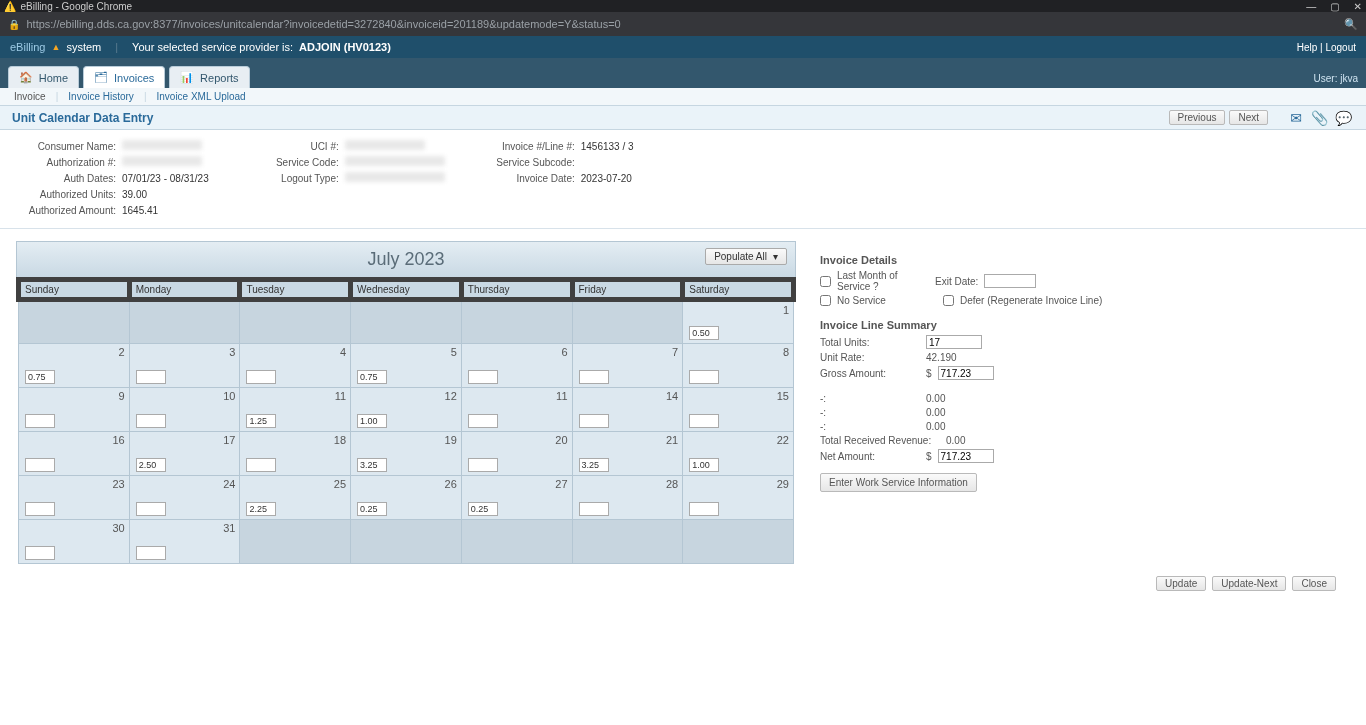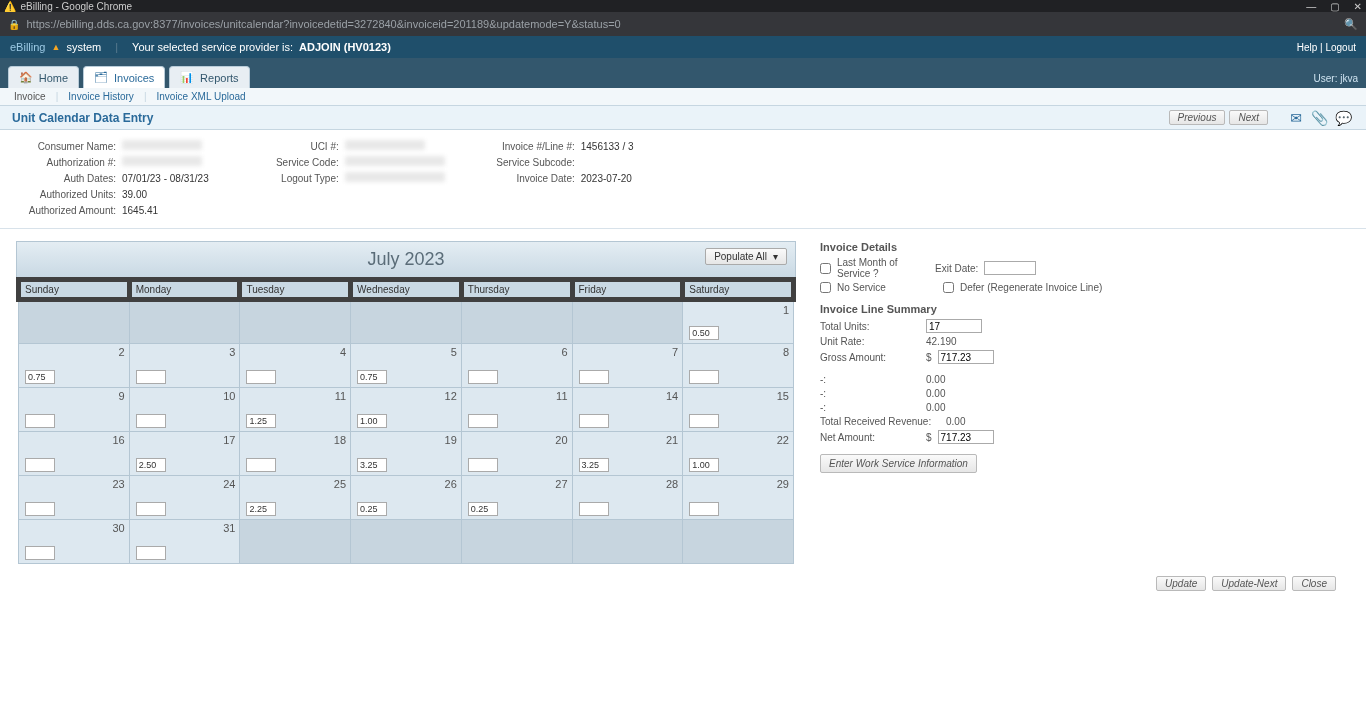--- a/index.html
+++ b/index.html
@@ -34,21 +34,21 @@
 
 .subtabs{background:#f2f7fa;border-bottom:1px solid #c6d6e1;height:18px;display:flex;align-items:center;padding:0 14px;gap:10px;font-size:10px;}
 .subtabs a{color:#2a6a9a;text-decoration:none;}
 .subtabs .cur{color:#555;}
 .subtabs .div{color:#c6d6e1;}
 
 
 .pgtitle{background:#eaf3f9;border-bottom:1px solid #c6d6e1;height:24px;display:flex;align-items:center;justify-content:space-between;padding:0 12px;}
 .pgtitle .t{color:#2a6a9a;font-weight:bold;font-size:12px;}
 .pgtitle .r{display:flex;align-items:center;gap:4px;}
-.smbtn{background:linear-gradient(#fafafa,#e6e6e6);border:1px solid #b9b9b9;border-radius:2px;padding:1px 8px;font-size:10px;color:#555;cursor:pointer;font-style:italic;}
+.smbtn{background:linear-gradient(#fafafa,#e6e6e6);border:1px solid #b9b9b9;border-radius:2px;padding:1px 8px;font-size:10px;color:#555;cursor:pointer;}
 .iconbtn{width:20px;height:16px;display:inline-flex;align-items:center;justify-content:center;color:#2a6a9a;cursor:pointer;font-size:14px;}
 
 
 .infoarea{padding:10px 16px;border-bottom:1px solid #d8e2ea;}
 .infocols{display:flex;gap:30px;}
 .infocol{display:flex;flex-direction:column;gap:2px;}
 .inforow{display:flex;gap:6px;font-size:10px;line-height:14px;}
 .inforow .lbl{color:#555;text-align:right;min-width:100px;}
 .inforow .val{color:#333;}
 .redact{background:#e8e8e8;filter:blur(2px);border-radius:2px;width:80px;height:10px;display:inline-block;}
@@ -64,21 +64,21 @@
 .selbtn{background:linear-gradient(#fafafa,#e6e6e6);border:1px solid #aaa;border-radius:2px;padding:2px 8px;font-size:10px;cursor:pointer;display:flex;align-items:center;gap:6px;}
 .caltable{width:100%;border-collapse:collapse;table-layout:fixed;}
 .caltable th{background:#c9d9e4;border:5px solid #404040;font-weight:normal;font-size:10px;color:#333;text-align:left;padding:2px 4px;height:14px;}
 .caltable td{border:1px solid #b4c6d3;height:44px;vertical-align:top;padding:0;position:relative;background:#dde8f0;}
 .caltable td.other{background:#c7d5df;}
 .caltable td .dnum{position:absolute;top:2px;right:4px;font-size:11px;color:#555;}
 .caltable td .uin{position:absolute;bottom:3px;left:6px;width:30px;height:14px;border:1px solid #aaa;background:#fff;font-size:9px;padding:0 2px;color:#333;}
 
 
 .rpanel{flex:1;font-size:11px;color:#555;}
-.rpanel .sect{margin-bottom:10px;}
+.rpanel .sect{margin-bottom:10px;margin-top:13px;}
 .rpanel .shdr{color:#555;font-weight:bold;font-size:11px;margin-bottom:4px;}
 .rpanel .frow{display:flex;align-items:center;gap:6px;margin-bottom:3px;font-size:10px;}
 .rpanel .frow .flbl{width:100px;}
 .rpanel .frow .rval{width:60px;}
 .rpanel input[type=text]{border:1px solid #aaa;height:14px;font-size:10px;padding:0 2px;}
 .rpanel .cb{width:11px;height:11px;}
 .updrow{display:flex;gap:6px;justify-content:flex-end;padding:0 30px 0 0;}
 
 </style>
 </head>

